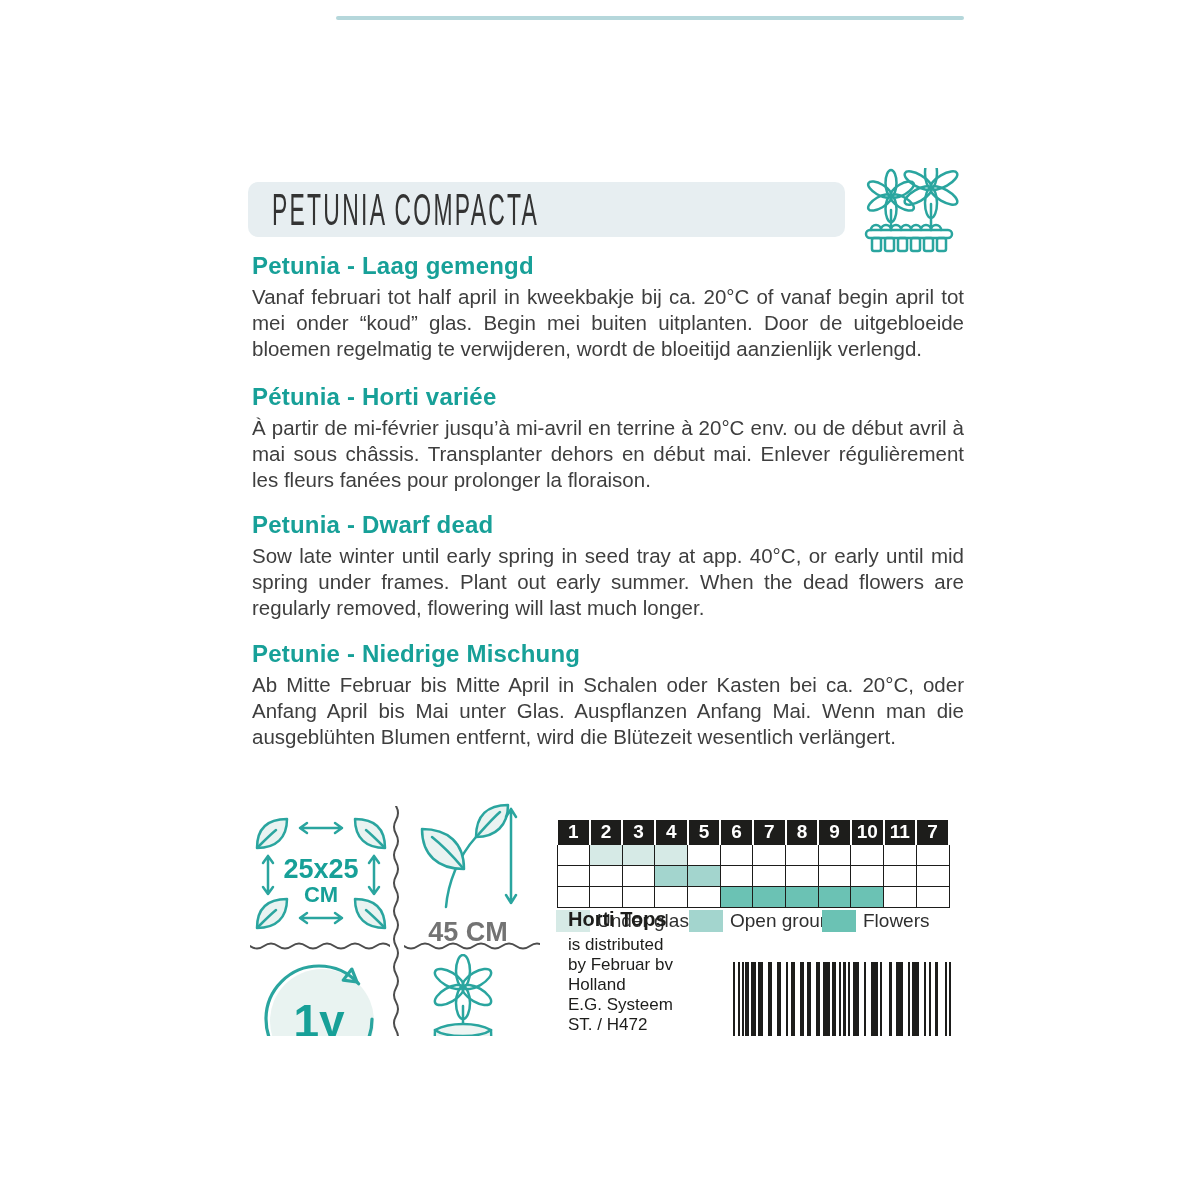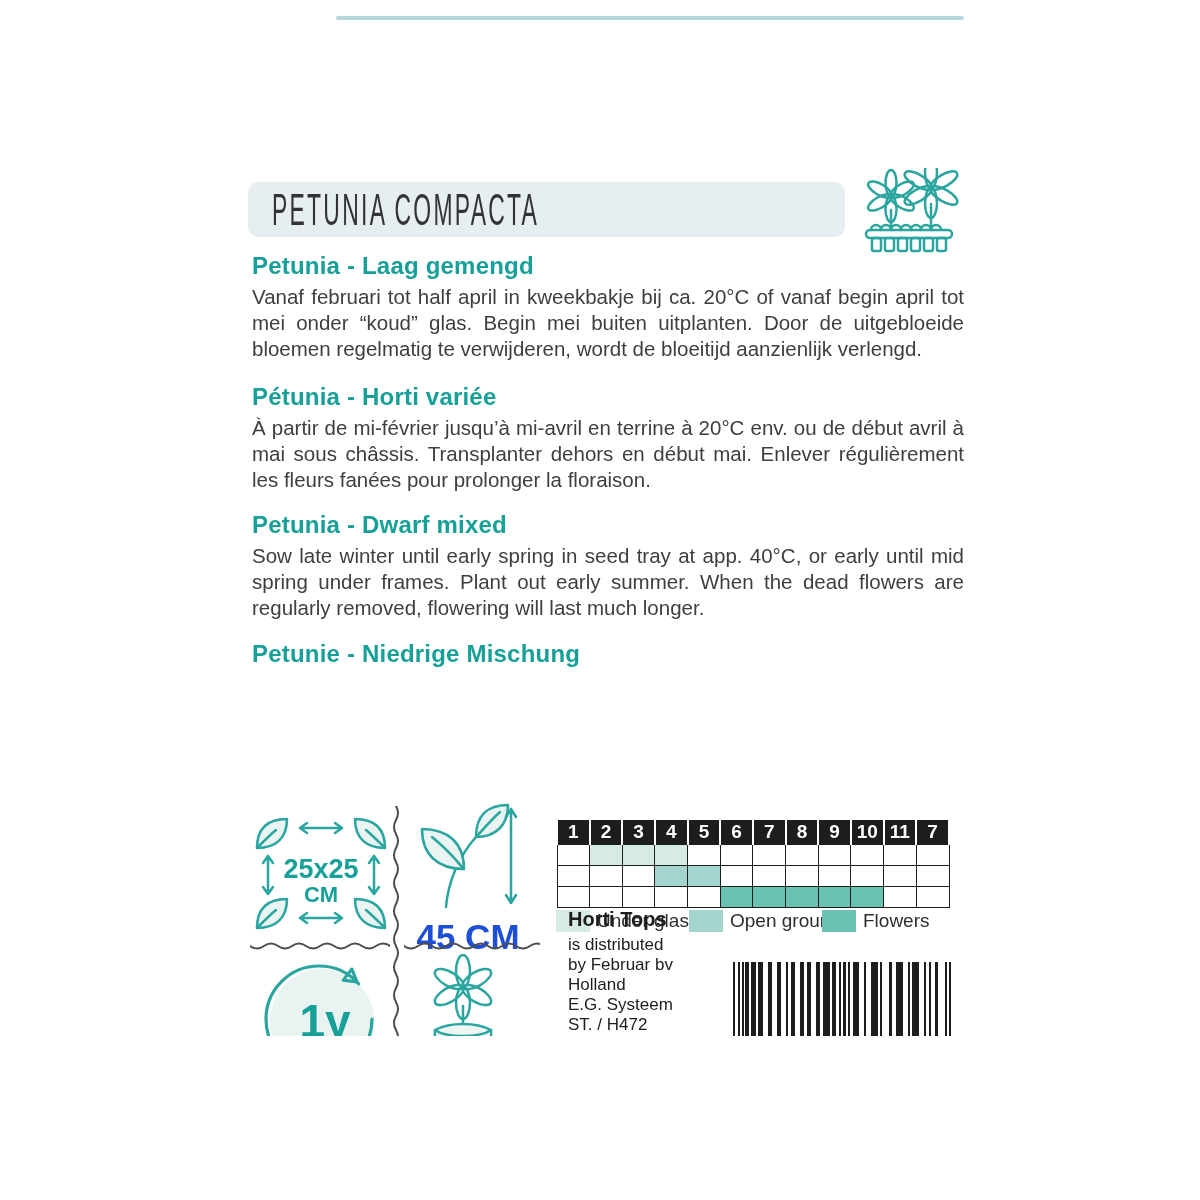--- a/index.html
+++ b/index.html
@@ -24,23 +24,23 @@
   .section p{margin:4px 0 0;font-size:20.5px;line-height:25.8px;color:#3e3e3e;
              text-align:justify;text-align-last:left;}
   .s-nl{top:252px}.s-fr{top:383px}.s-en{top:511px}.s-de{top:640px}
 
   
   .icon-spacing{position:absolute;left:246px;top:806px;width:150px;height:136px;}
   .sp-num{position:absolute;left:0;top:48px;width:150px;text-align:center;
           font-size:27px;font-weight:bold;color:#17a098;}
   .icon-height{position:absolute;left:418px;top:803px;width:100px;height:108px;}
   .height-label{position:absolute;left:408px;top:917px;width:120px;text-align:center;
-          font-size:35px;font-weight:bold;color:#1d4ed8;}
+          font-size:27px;font-weight:bold;color:#737373;}
   .icon-lifecycle{position:absolute;left:258px;top:958px;width:122px;height:122px;}
-  .lifecycle-label{position:absolute;left:264px;top:994px;width:122px;text-align:center;
+  .lifecycle-label{position:absolute;left:258px;top:994px;width:122px;text-align:center;
           font-size:46px;font-weight:bold;color:#17a098;}
   .icon-pot{position:absolute;left:426px;top:954px;}
 
   .divider-v{position:absolute;left:391px;top:806px;}
   .divider-h-left{position:absolute;left:250px;top:938px;}
   .divider-h-right{position:absolute;left:404px;top:938px;}
 
   
   .calendar{position:absolute;left:556px;top:818px;width:394px;}
   .cal-table{width:394px;border-collapse:collapse;table-layout:fixed;}
@@ -118,25 +118,26 @@
 
   <div class="section s-nl">
     <h2>Petunia - Laag gemengd</h2>
     <p>Vanaf februari tot half april in kweekbakje bij ca. 20°C of vanaf begin april tot mei onder “koud” glas. Begin mei buiten uitplanten. Door de uitgebloeide bloemen regelmatig te verwijderen, wordt de bloeitijd aanzienlijk verlengd.</p>
   </div>
   <div class="section s-fr">
     <h2>Pétunia - Horti variée</h2>
     <p>À partir de mi-février jusqu’à mi-avril en terrine à 20°C env. ou de début avril à mai sous châssis. Transplanter dehors en début mai. Enlever régulièrement les fleurs fanées pour prolonger la floraison.</p>
   </div>
   <div class="section s-en">
-    <h2>Petunia - Dwarf mixed</h2>
+    <h2>Petunia - Dwarf dead</h2>
     <p>Sow late winter until early spring in seed tray at app. 40°C, or early until mid spring under frames. Plant out early summer. When the dead flowers are regularly removed, flowering will last much longer.</p>
   </div>
   <div class="section s-de">
     <h2>Petunie - Niedrige Mischung</h2>
+    <p>Ab Mitte Februar bis Mitte April in Schalen oder Kasten bei ca. 20°C, oder Anfang April bis Mai unter Glas. Auspflanzen Anfang Mai. Wenn man die ausgeblühten Blumen entfernt, wird die Blütezeit wesentlich verlängert.</p>
   </div>
 
   <div class="icon-spacing">
     <svg width="150" height="136" viewBox="0 0 150 136">
       <g>
         <g transform="translate(10,12)">
           <path class="tf" d="M1,30 C1,10 12,1 31,1 C31,20 20,30 1,30 Z"></path>
           <path class="tl" d="M3,28 C9,22 14,17 20,12"></path>
         </g>
         <g transform="translate(140,12) scale(-1,1)">

